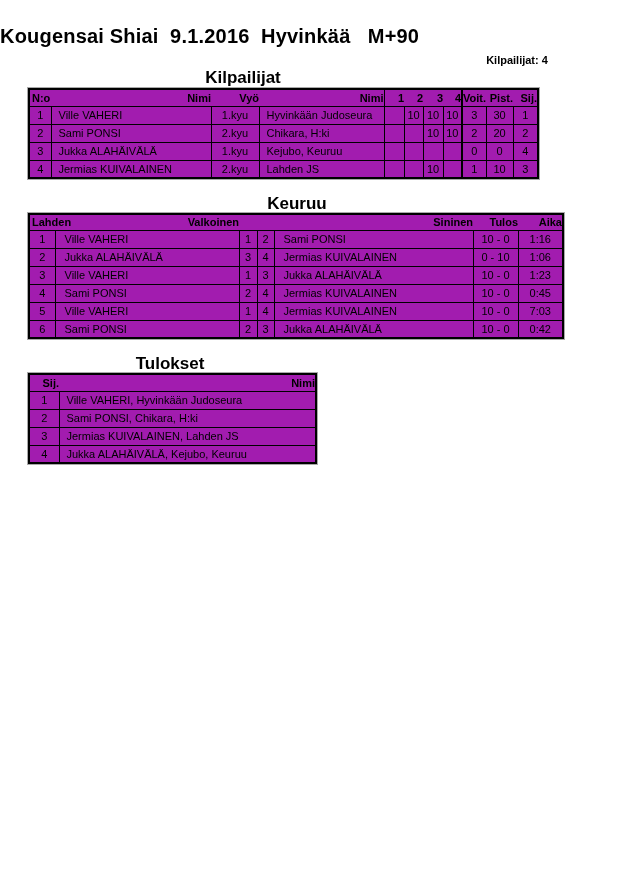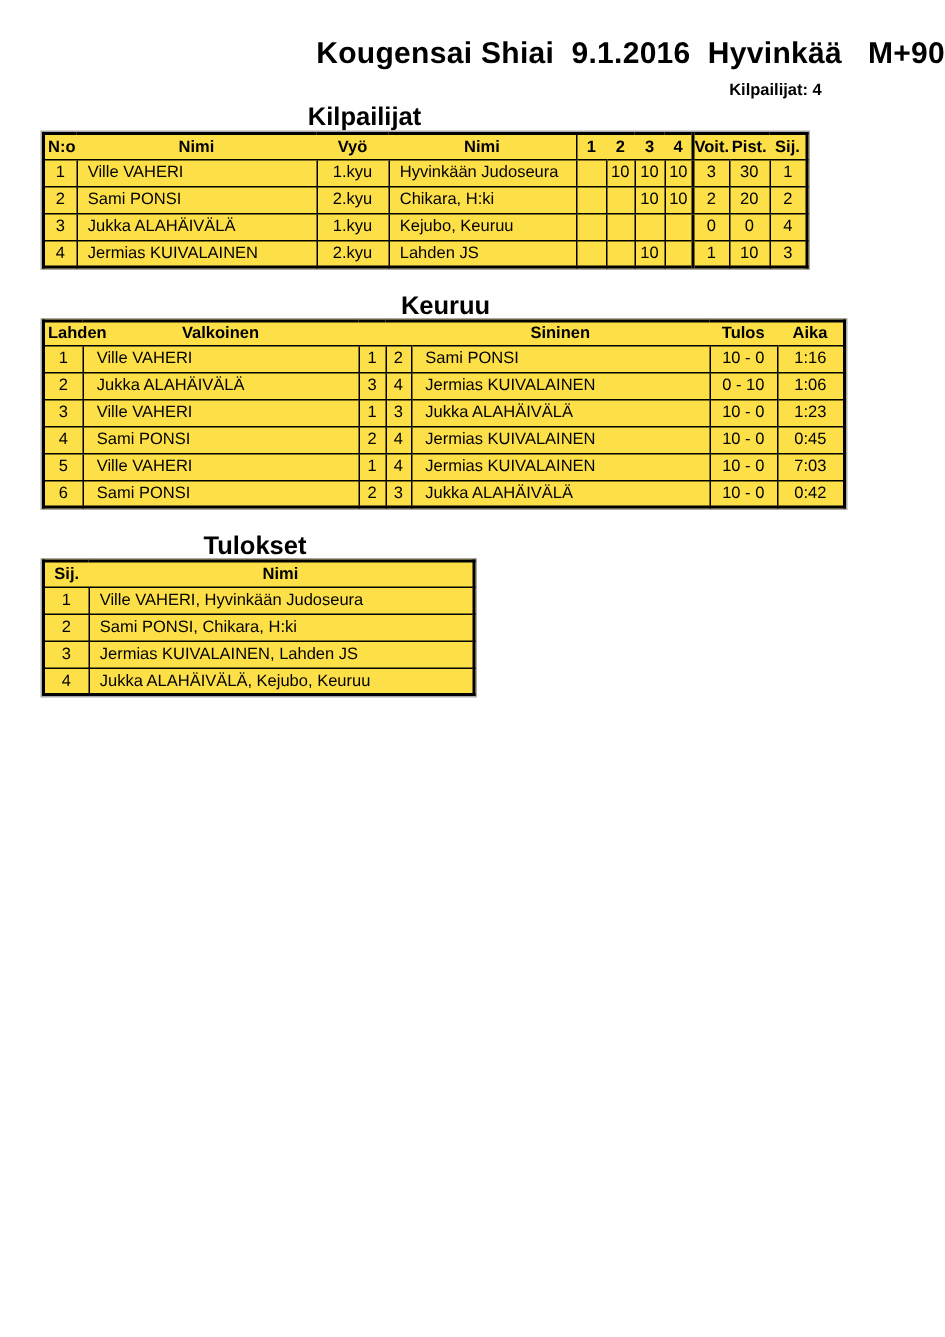--- a/index.html
+++ b/index.html
@@ -2,46 +2,46 @@
 <html><head>
 <meta charset="utf-8">
 <style>
   html,body{margin:0;padding:0;}
   body{
     width:630px;height:891px;background:#ffffff;position:relative;
     font-family:"Liberation Sans", sans-serif;color:#000;overflow:hidden;
   }
   .abs{position:absolute;}
   .page-title{
-    top:25px;left:0;width:630px;text-align:right;
+    top:25px;left:0;width:630px;text-align:left;
     font-size:20px;font-weight:bold;white-space:pre;letter-spacing:0.2px;
   }
   .count-label{
     top:54px;left:437px;width:160px;text-align:center;
     font-size:11px;font-weight:bold;
   }
   .section-heading{
     font-size:17px;font-weight:bold;text-align:center;width:140px;white-space:nowrap;
   }
   .h-competitors{top:68px;left:173px;}
   .h-matches{top:194px;left:227px;}
   .h-results{top:354px;left:100px;}
 
   table{
-    border-collapse:collapse;table-layout:fixed;background:#fde047;
+    border-collapse:collapse;table-layout:fixed;background:#a21caf;
     font-size:11px;box-shadow:0 0 0 1px #a9a9a9;
     border:2px solid #000;
   }
   .t-competitors{left:28px;top:88px;width:509px;}
   .t-matches{left:28px;top:213px;width:534px;}
   .t-results{left:28px;top:373px;width:287px;}
 
   thead th{
     font-weight:bold;border:none;border-bottom:1px solid #000;
-    padding:0;white-space:nowrap;overflow:visible;text-align:center;
+    padding:0;white-space:nowrap;overflow:visible;text-align:right;
   }
   thead tr{height:17px;}
   .t-matches thead tr{height:16px;}
   tbody tr{height:18px;}
   tbody td{
     border:1px solid #000;padding:0;white-space:nowrap;overflow:hidden;
     vertical-align:middle;
   }
   .al{text-align:left;padding-left:7px;}
   .al2{text-align:left;padding-left:9px;}

